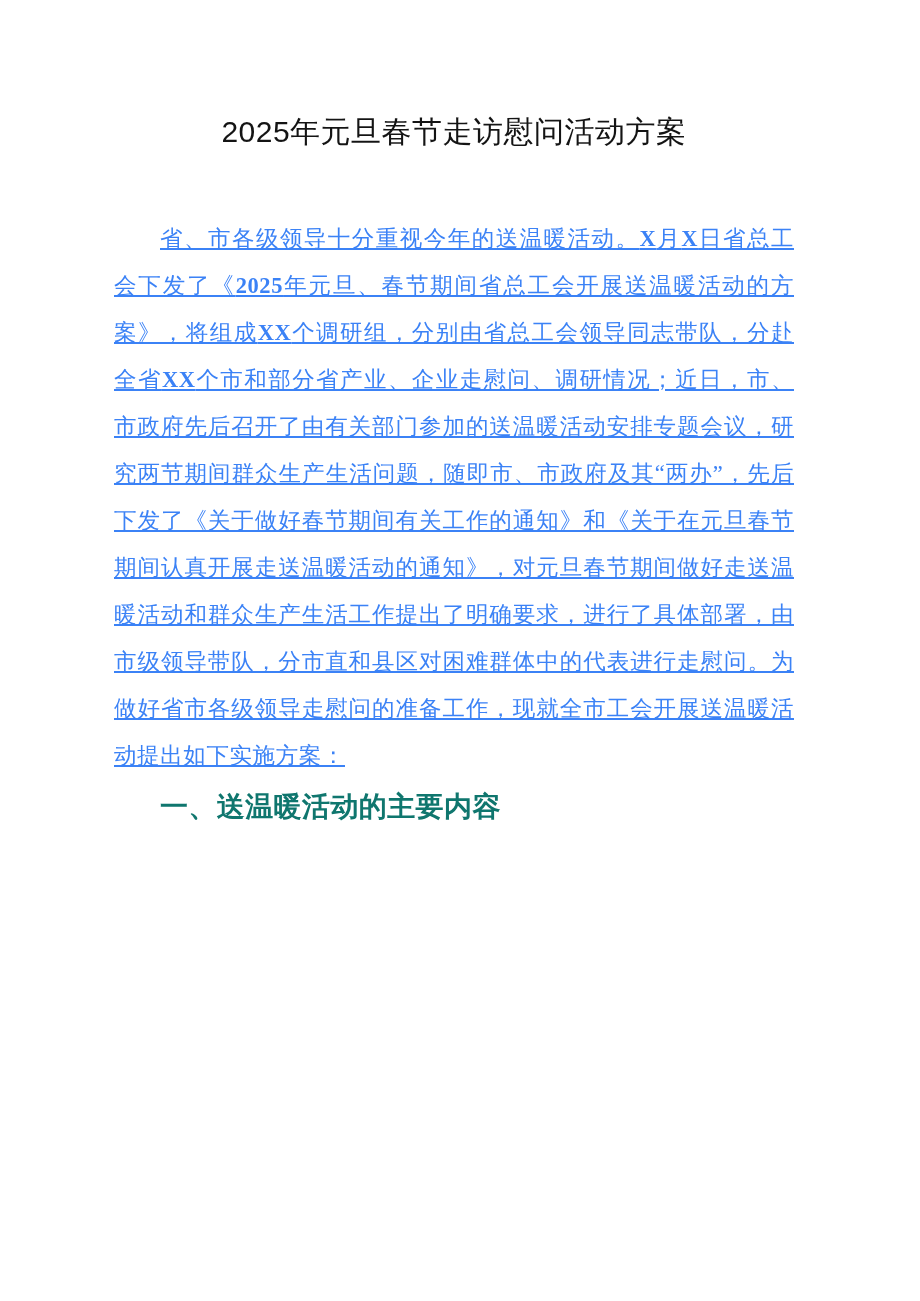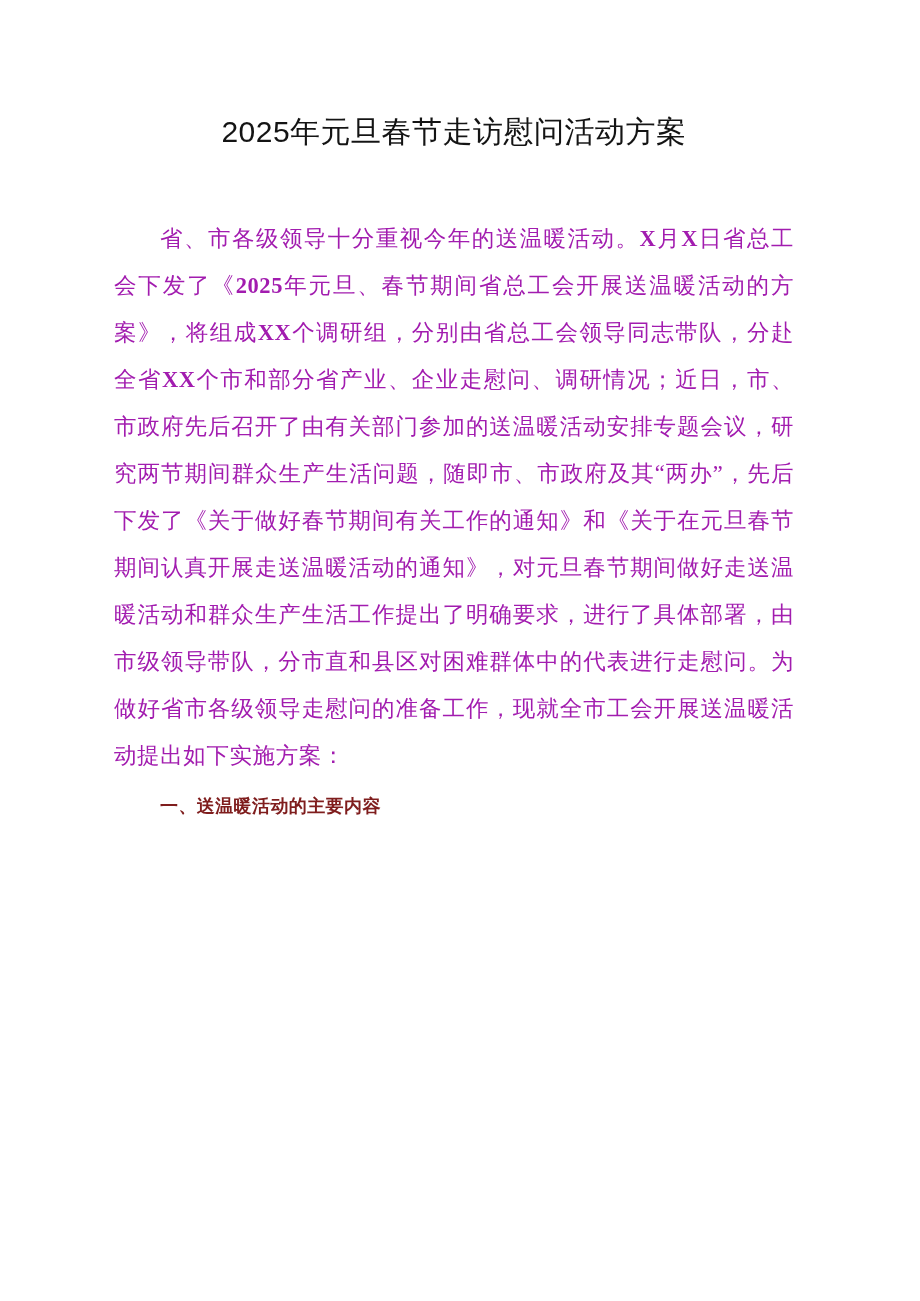--- a/index.html
+++ b/index.html
@@ -43,34 +43,35 @@
     white-space: nowrap;
   }
   .para {
     font-family: "Liberation Serif", "DejaVu Serif", serif;
     font-size: 22.5px;
     line-height: 47px;
     text-align: justify;
     text-justify: inter-ideograph;
     text-indent: 46px;
     margin: 0;
-    color: #a21caf;
+    color: #3b82f6;
     letter-spacing: 0.6px;
+    text-decoration: underline;
   }
   .para.first {
     margin-top: 62px;
   }
   .section-heading {
     font-family: "Liberation Sans", "DejaVu Sans", sans-serif;
-    font-size: 18px;
+    font-size: 28px;
     font-weight: 700;
     line-height: 47px;
     text-indent: 46px;
     margin: 0;
-    color: #7f1d1d;
+    color: #0f766e;
     letter-spacing: 0.4px;
   }
   .para b, .bold-inline {
     font-family: "Liberation Serif", "DejaVu Serif", serif;
     font-weight: 700;
   }
   .spacer-sm { height: 4px; }
 </style>
 </head>
 <body>

